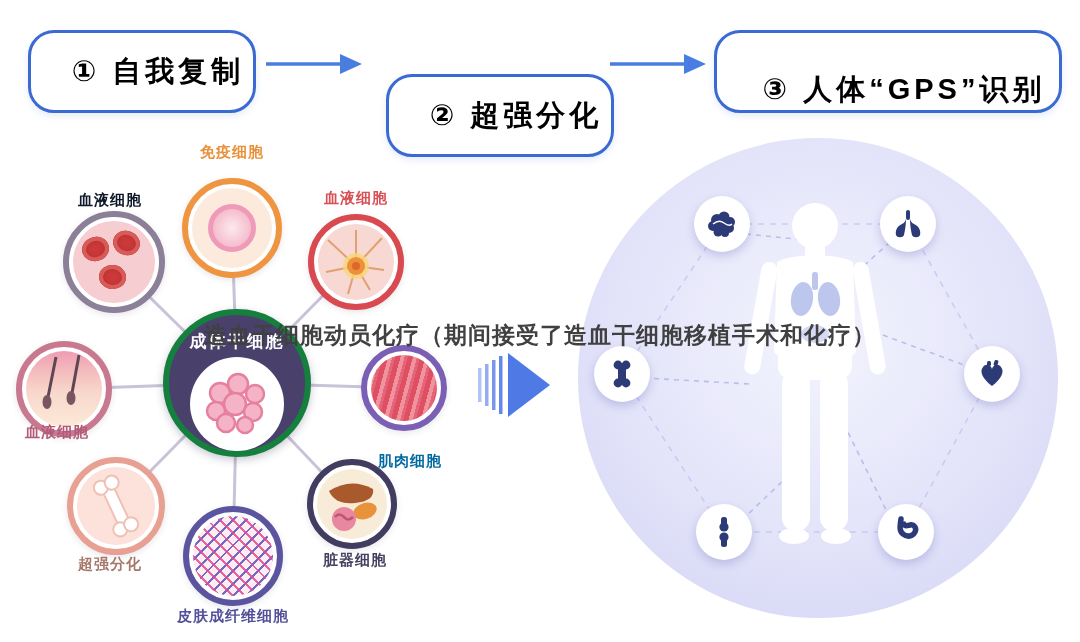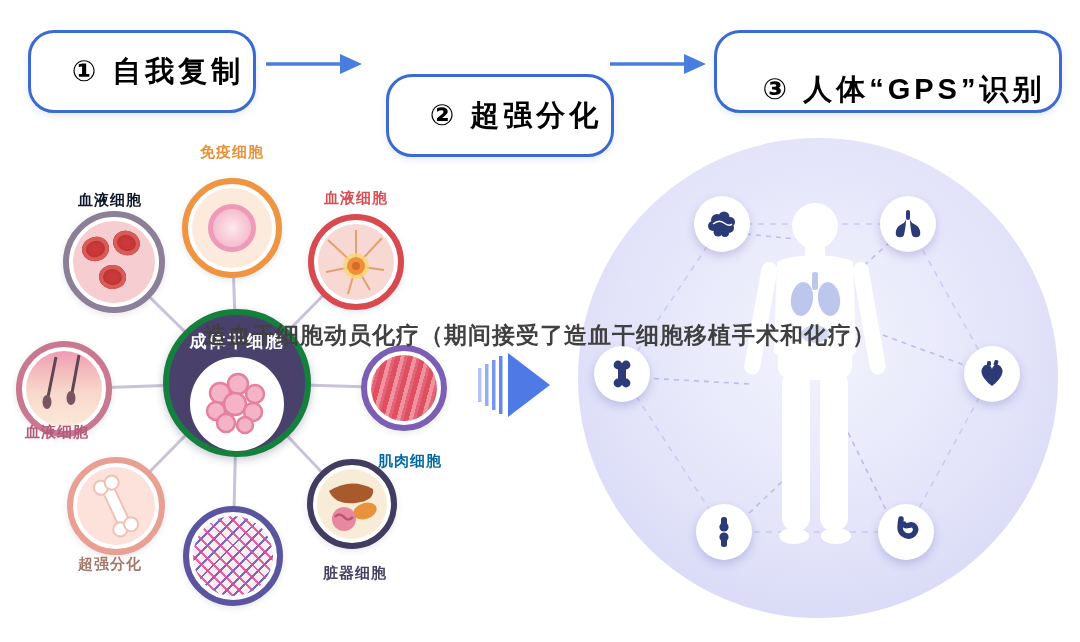--- a/index.html
+++ b/index.html
@@ -70,21 +70,21 @@
     width:94px; height:94px; border-radius:50%; background:#fff; overflow:hidden; }
 
   .cell-label { position:absolute; transform:translateX(-50%); font-size:15px; font-weight:bold;
     z-index:5; white-space:nowrap; letter-spacing:1px; }
   .lbl-immune { left:232px; top:143px; color:#e8913a; }
   .lbl-blood  { left:110px; top:191px; color:#0f172a; }
   .lbl-nerve  { left:356px; top:189px; color:#d84f55; }
   .lbl-hair   { left:57px;  top:423px; color:#b25a77; }
   .lbl-muscle { left:410px; top:428px; color:#0369a1;margin-top:24px; }
   .lbl-bone   { left:110px; top:555px; color:#a6786b; }
-  .lbl-organ  { left:355px; top:564px; color:#474060; }
+  .lbl-organ  { left:355px; top:551px; color:#474060; }
   .lbl-skin   { left:233px; top:607px; color:#55509a; }
 
   
   .big-arrow { position:absolute; left:478px; top:350px; z-index:4; }
 
   
   .body-circle { position:absolute; left:578px; top:138px; width:480px; height:480px; border-radius:50%;
     background:radial-gradient(circle at 50% 42%, #f3f4fd 0%, #e4e4fa 52%, #d1d2f4 100%); z-index:1; }
   .body-lines { position:absolute; left:578px; top:138px; z-index:2; }
   .human { position:absolute; left:732px; top:196px; z-index:3; }
@@ -213,20 +213,21 @@
         <circle cx="27" cy="50" r="12" fill="#e887a0"></circle>
         <path d="M18,48 q4,-5 9,0 q4,5 9,0" stroke="#c05570" stroke-width="2.5" fill="none"></path>
       </svg>
     </div>
   </div>
   <div class="cell-label lbl-organ">脏器细胞</div>
 
   <div class="cell cell-skin">
     <div class="cell-inner"></div>
   </div>
+  <div class="cell-label lbl-skin">皮肤成纤维细胞</div>
 
   <div class="center-cell">
     <div class="center-label">成体干细胞</div>
     <div class="center-inner">
       <svg width="94" height="94">
         <g fill="#f4b3c7" stroke="#e5809f" stroke-width="2.5">
           <circle cx="30" cy="36" r="10"></circle>
             <circle cx="48" cy="27" r="10"></circle>
             <circle cx="65" cy="37" r="9"></circle>
           <circle cx="26" cy="54" r="9"></circle>

